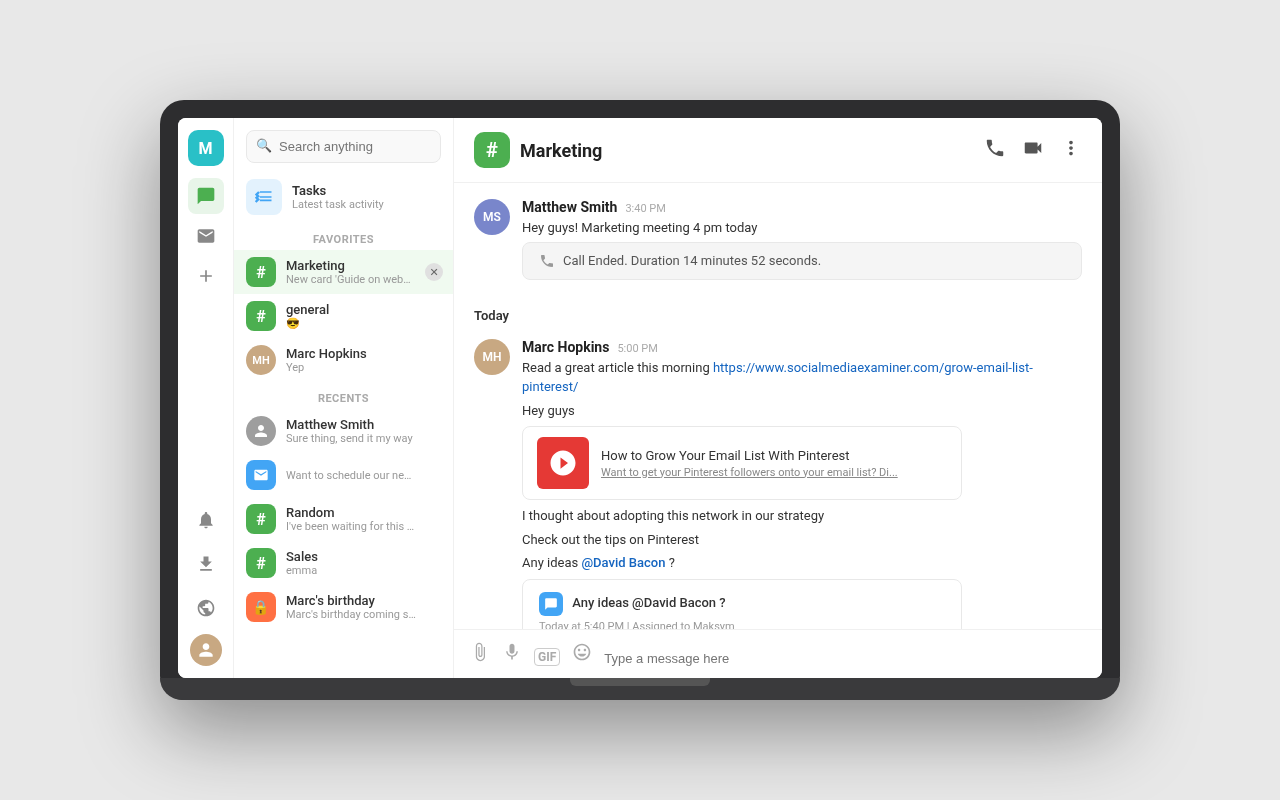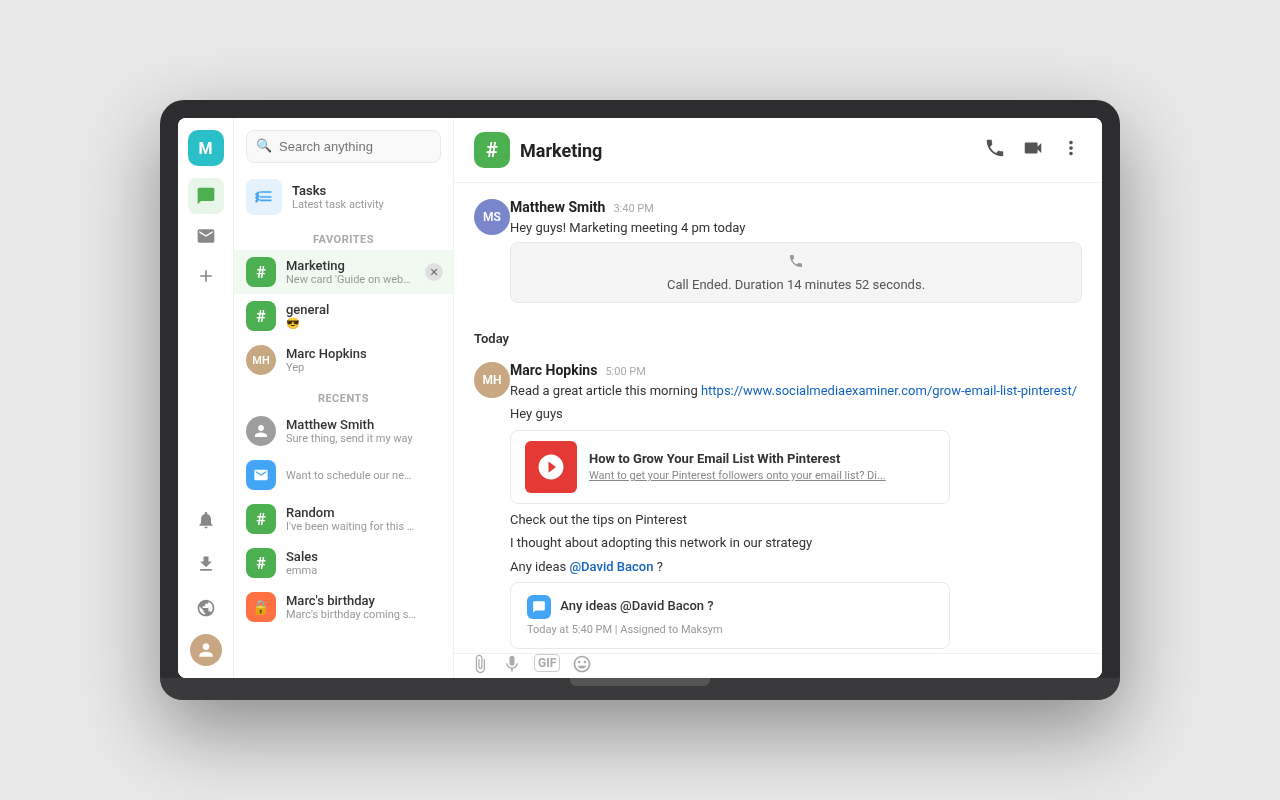--- a/index.html
+++ b/index.html
@@ -337,20 +337,21 @@
     }
 
     .chat-messages {
       flex: 1;
       overflow-y: auto;
       padding: 16px 20px;
     }
 
     .message-group {
       display: flex;
+      gap: 12px;
       margin-bottom: 16px;
     }
 
     .msg-avatar {
       width: 36px;
       height: 36px;
       border-radius: 50%;
       background: #b0bec5;
       flex-shrink: 0;
       overflow: hidden;
@@ -396,21 +397,20 @@
       background: #f5f5f5;
       border: 1px solid #e8e8e8;
       border-radius: 8px;
       padding: 10px 16px;
       font-size: 13px;
       color: #555;
       display: flex;
       align-items: center;
       gap: 8px;
       margin: 4px 0 12px 0;
-      flex-direction: column;
     }
 
     .date-divider {
       text-align: left;
       font-size: 13px;
       font-weight: 600;
       color: #333;
       margin: 12px 0 16px 0;
     }
 
@@ -438,21 +438,21 @@
       font-size: 10px;
       color: white;
       text-align: center;
       font-weight: 600;
       line-height: 1.2;
       padding: 4px;
     }
 
     .link-preview-text .link-title {
       font-size: 13px;
-      font-weight: 700;
+      font-weight: 400;
       color: #333;
       margin-bottom: 3px;
     }
     .link-preview-text .link-desc {
       font-size: 11px;
       color: #888;
       text-decoration: underline;
     }
 
     .mention {
@@ -489,23 +489,23 @@
       background: #42a5f5;
       display: inline-flex;
       align-items: center;
       justify-content: center;
       margin-right: 6px;
       vertical-align: middle;
     }
 
     .chat-input-area {
       border-top: 1px solid #f0f0f0;
-      padding: 0 16px;
-      display: flex;
-      align-items: flex-start;
+      padding: 12px 16px;
+      display: flex;
+      align-items: flex-end;
       gap: 12px;
     }
 
     .input-icon {
       color: #aaa;
       font-size: 18px;
       cursor: pointer;
     }
 
     .chat-input {
@@ -761,22 +761,22 @@
                 <svg width="30" height="30" viewBox="0 0 24 24" fill="white">
                     <path d="M12 2C6.48 2 2 6.48 2 12s4.48 10 10 10 10-4.48 10-10S17.52 2 12 2zm-2 14.5v-9l6 4.5-6 4.5z"></path>
                   </svg>
               </div>
               <div class="link-preview-text">
                 <div class="link-title">How to Grow Your Email List With Pinterest</div>
                 <div class="link-desc">Want to get your Pinterest followers onto your email list? Di...</div>
               </div>
             </div>
 
+            <div class="msg-text">I thought about adopting this network in our strategy</div>
             <div class="msg-text">Check out the tips on Pinterest</div>
-            <div class="msg-text">I thought about adopting this network in our strategy</div>
             <div class="msg-text">Any ideas <span class="mention">@David Bacon</span> ?</div>
 
             <div class="task-card">
               <div class="task-card-title">
                 <span class="task-card-icon">
                   <svg width="14" height="14" viewBox="0 0 24 24" fill="white">
                       <path d="M20 2H4c-1.1 0-2 .9-2 2v18l4-4h14c1.1 0 2-.9 2-2V4c0-1.1-.9-2-2-2z"></path>
                     </svg>
                 </span>
                 Any ideas @David Bacon ?
@@ -798,18 +798,19 @@
           <svg width="20" height="20" viewBox="0 0 24 24" fill="#aaa">
               <path d="M12 14c1.66 0 2.99-1.34 2.99-3L15 5c0-1.66-1.34-3-3-3S9 3.34 9 5v6c0 1.66 1.34 3 3 3zm5.3-3c0 3-2.54 5.1-5.3 5.1S6.7 14 6.7 11H5c0 3.41 2.72 6.23 6 6.72V21h2v-3.28c3.28-.48 6-3.3 6-6.72h-1.7z"></path>
             </svg>
         </div>
         <div class="input-icon" style="font-size:12px;font-weight:700;color:#aaa;border:1.5px solid #ccc;border-radius:4px;padding:1px 3px;">GIF</div>
         <div class="input-icon emoji-icon">
           <svg width="20" height="20" viewBox="0 0 24 24" fill="#aaa">
               <path d="M11.99 2C6.47 2 2 6.48 2 12s4.47 10 9.99 10C17.52 22 22 17.52 22 12S17.52 2 11.99 2zM12 20c-4.42 0-8-3.58-8-8s3.58-8 8-8 8 3.58 8 8-3.58 8-8 8zm3.5-9c.83 0 1.5-.67 1.5-1.5S16.33 8 15.5 8 14 8.67 14 9.5s.67 1.5 1.5 1.5zm-7 0c.83 0 1.5-.67 1.5-1.5S9.33 8 8.5 8 7 8.67 7 9.5 7.67 11 8.5 11zm3.5 6.5c2.33 0 4.31-1.46 5.11-3.5H6.89c.8 2.04 2.78 3.5 5.11 3.5z"></path>
             </svg>
         </div>
+        <input type="text" class="chat-input" placeholder="Type a message here" style="">
       </div>
 
     </div>
   </div>
   <div class="laptop-base"></div>
 </div>
 
 </body></html>

